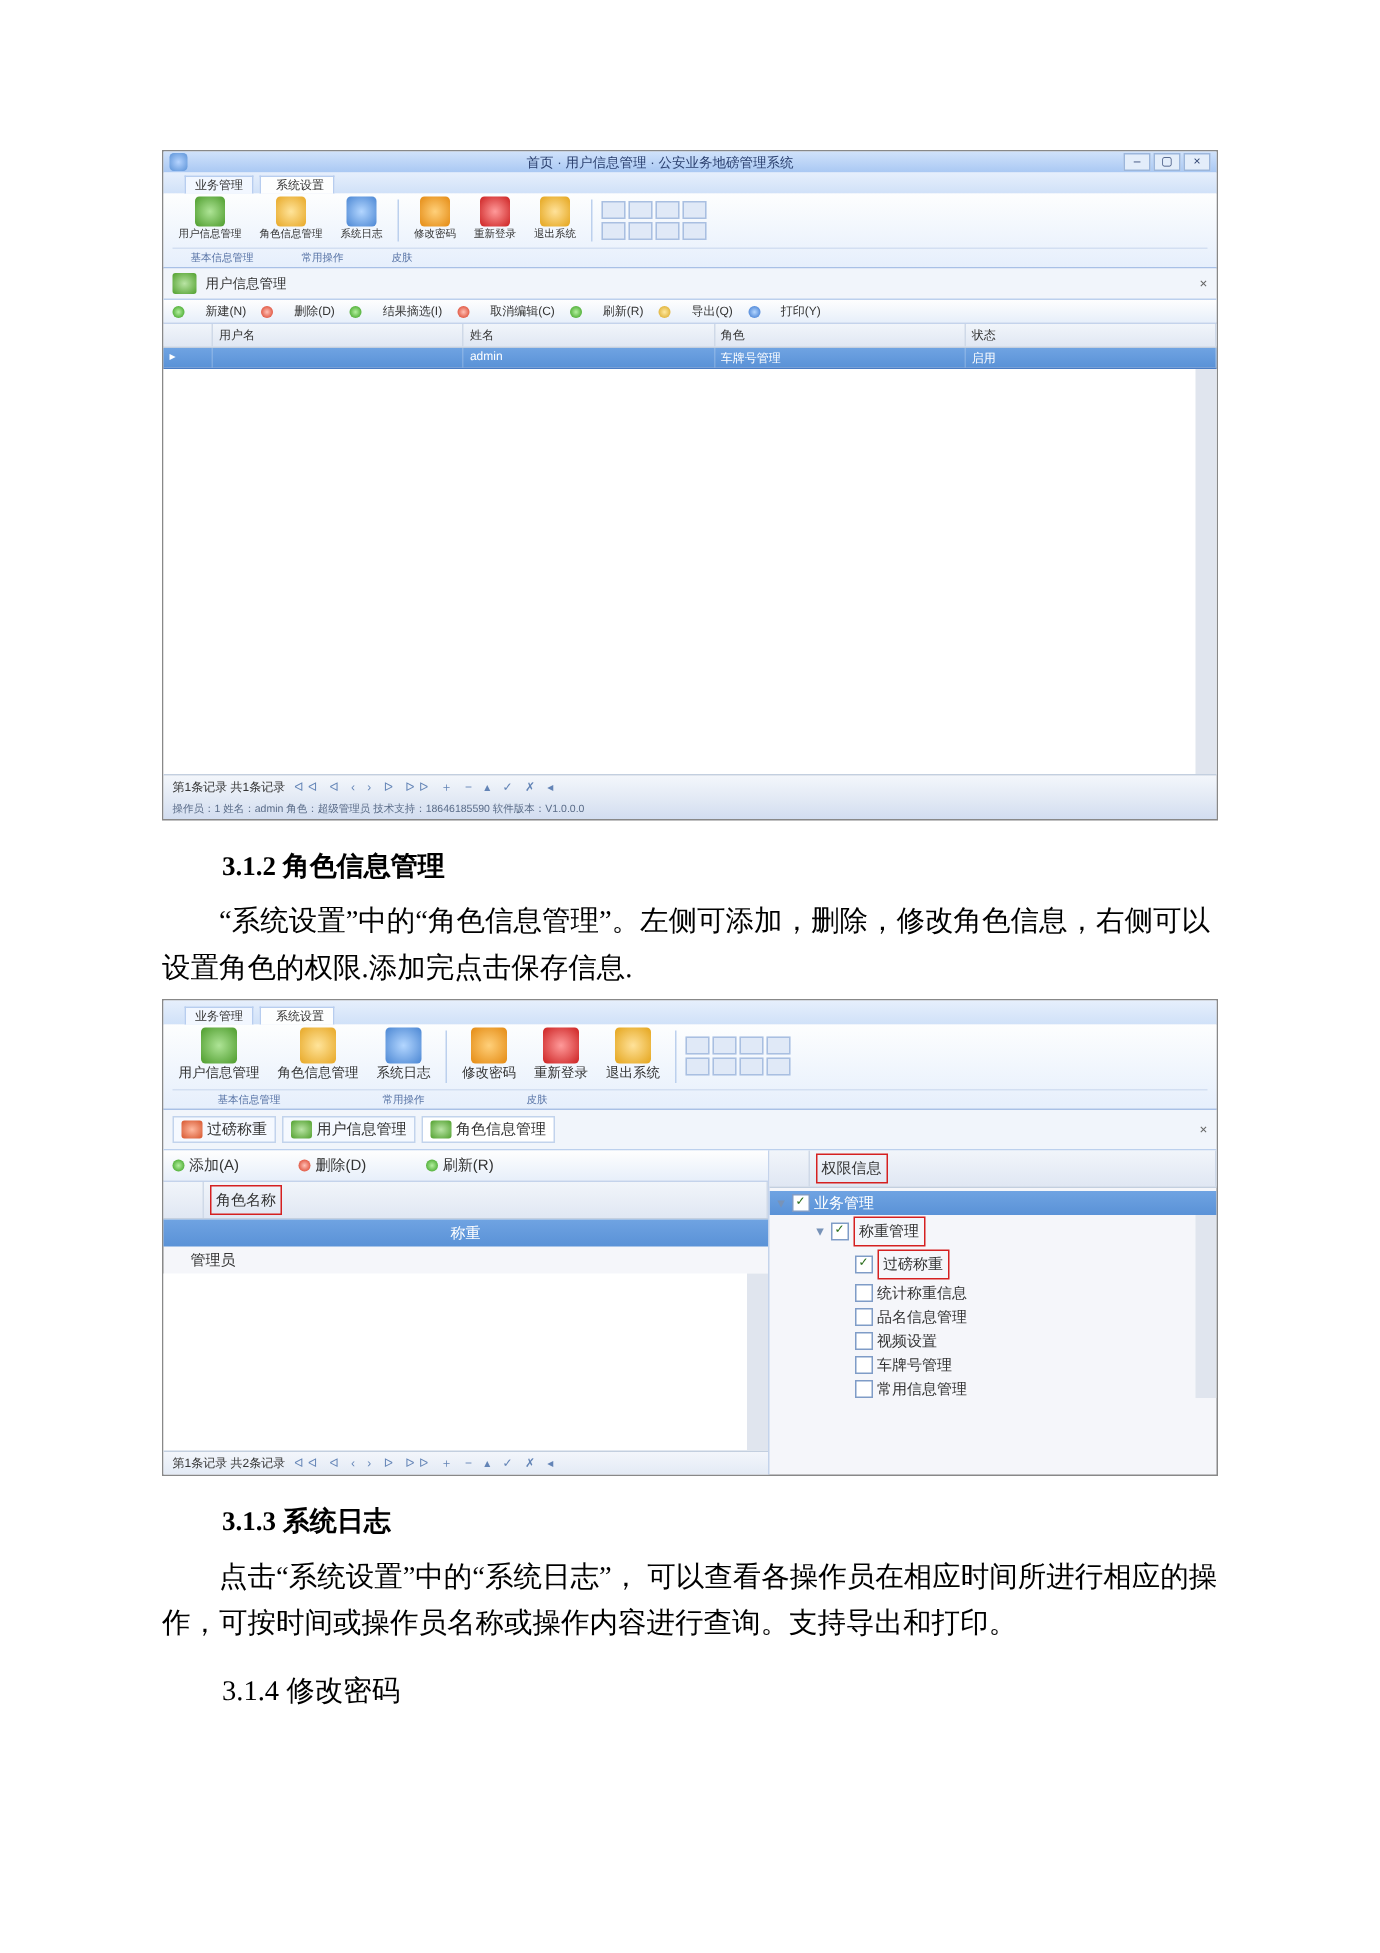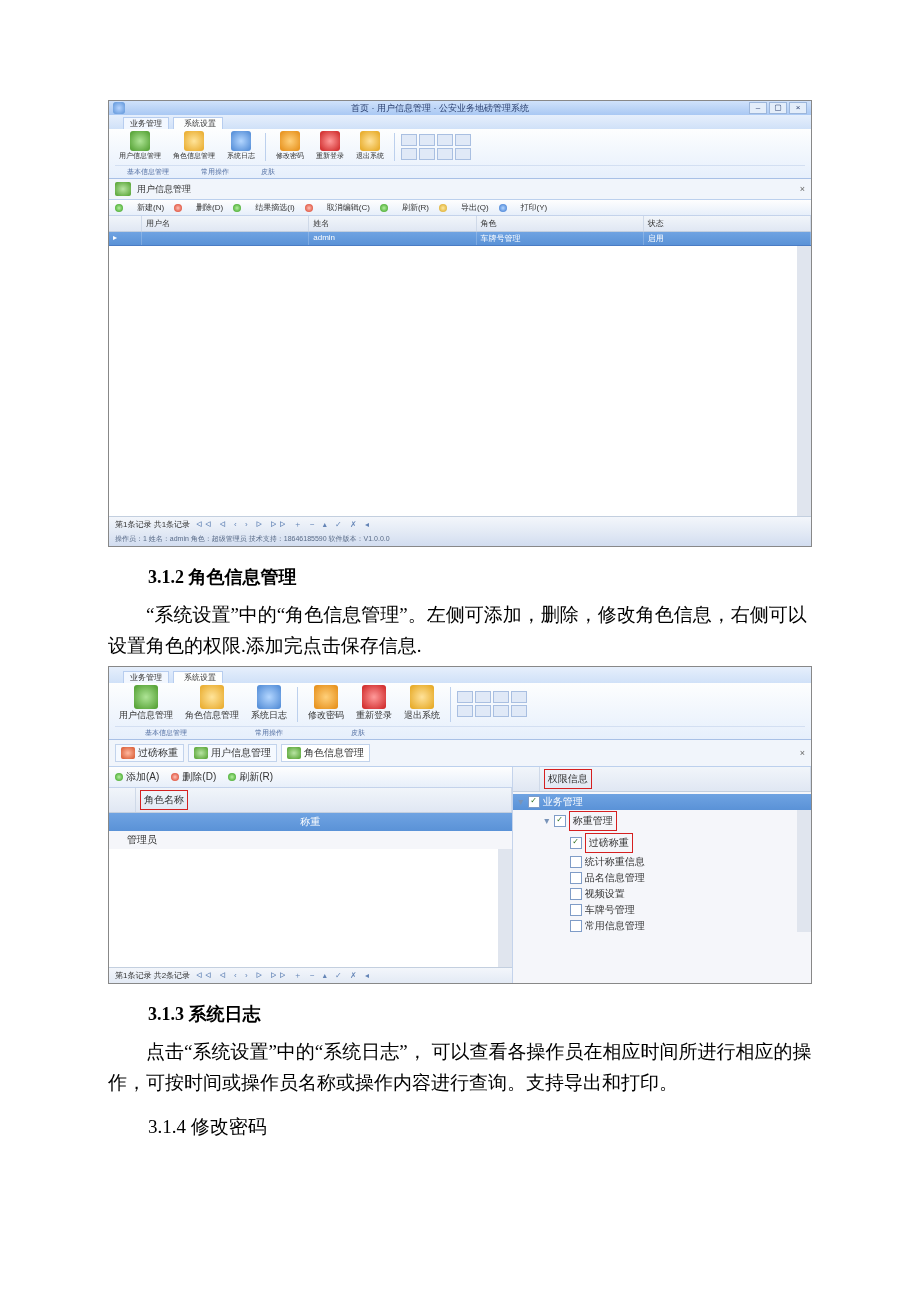--- a/index.html
+++ b/index.html
@@ -140,21 +140,21 @@
   .win2 .doctabs .dtab.active { background: #fff; }
   .win2 .maincols { display: flex; }
   .win2 .left { flex: 1.35; border-right: 1px solid #c4d3eb; }
   .win2 .right { flex: 1; }
   .btnbar {
     background: linear-gradient(#fefefe,#e7effa);
     border-bottom: 1px solid #c4d3eb;
     padding: 3px 6px;
     display: flex;
     align-items: center;
-    gap: 12px;
+    gap: 40px;
     font-size: 10px;
   }
   .btnbar .btn { display: flex; align-items: center; gap: 3px; }
   .win2 .grid-header .col, .win2 .grid-row .col { font-size: 10px; }
   .redbox { border: 1.5px solid #d52020; padding: 2px 3px; display: inline-block; }
   .left .grid-body { height: 118px; position: relative; }
   .left .rowsel { background: linear-gradient(#6fa3e2,#5a92d7); color:#fff; font-size:10px; padding: 2px 18px; text-align: center; }
   .left .rownorm { font-size:10px; padding: 2px 18px; }
   .right .btnbar { gap: 18px; }
   .tree { font-size: 10px; padding: 2px 4px 4px 4px; }

